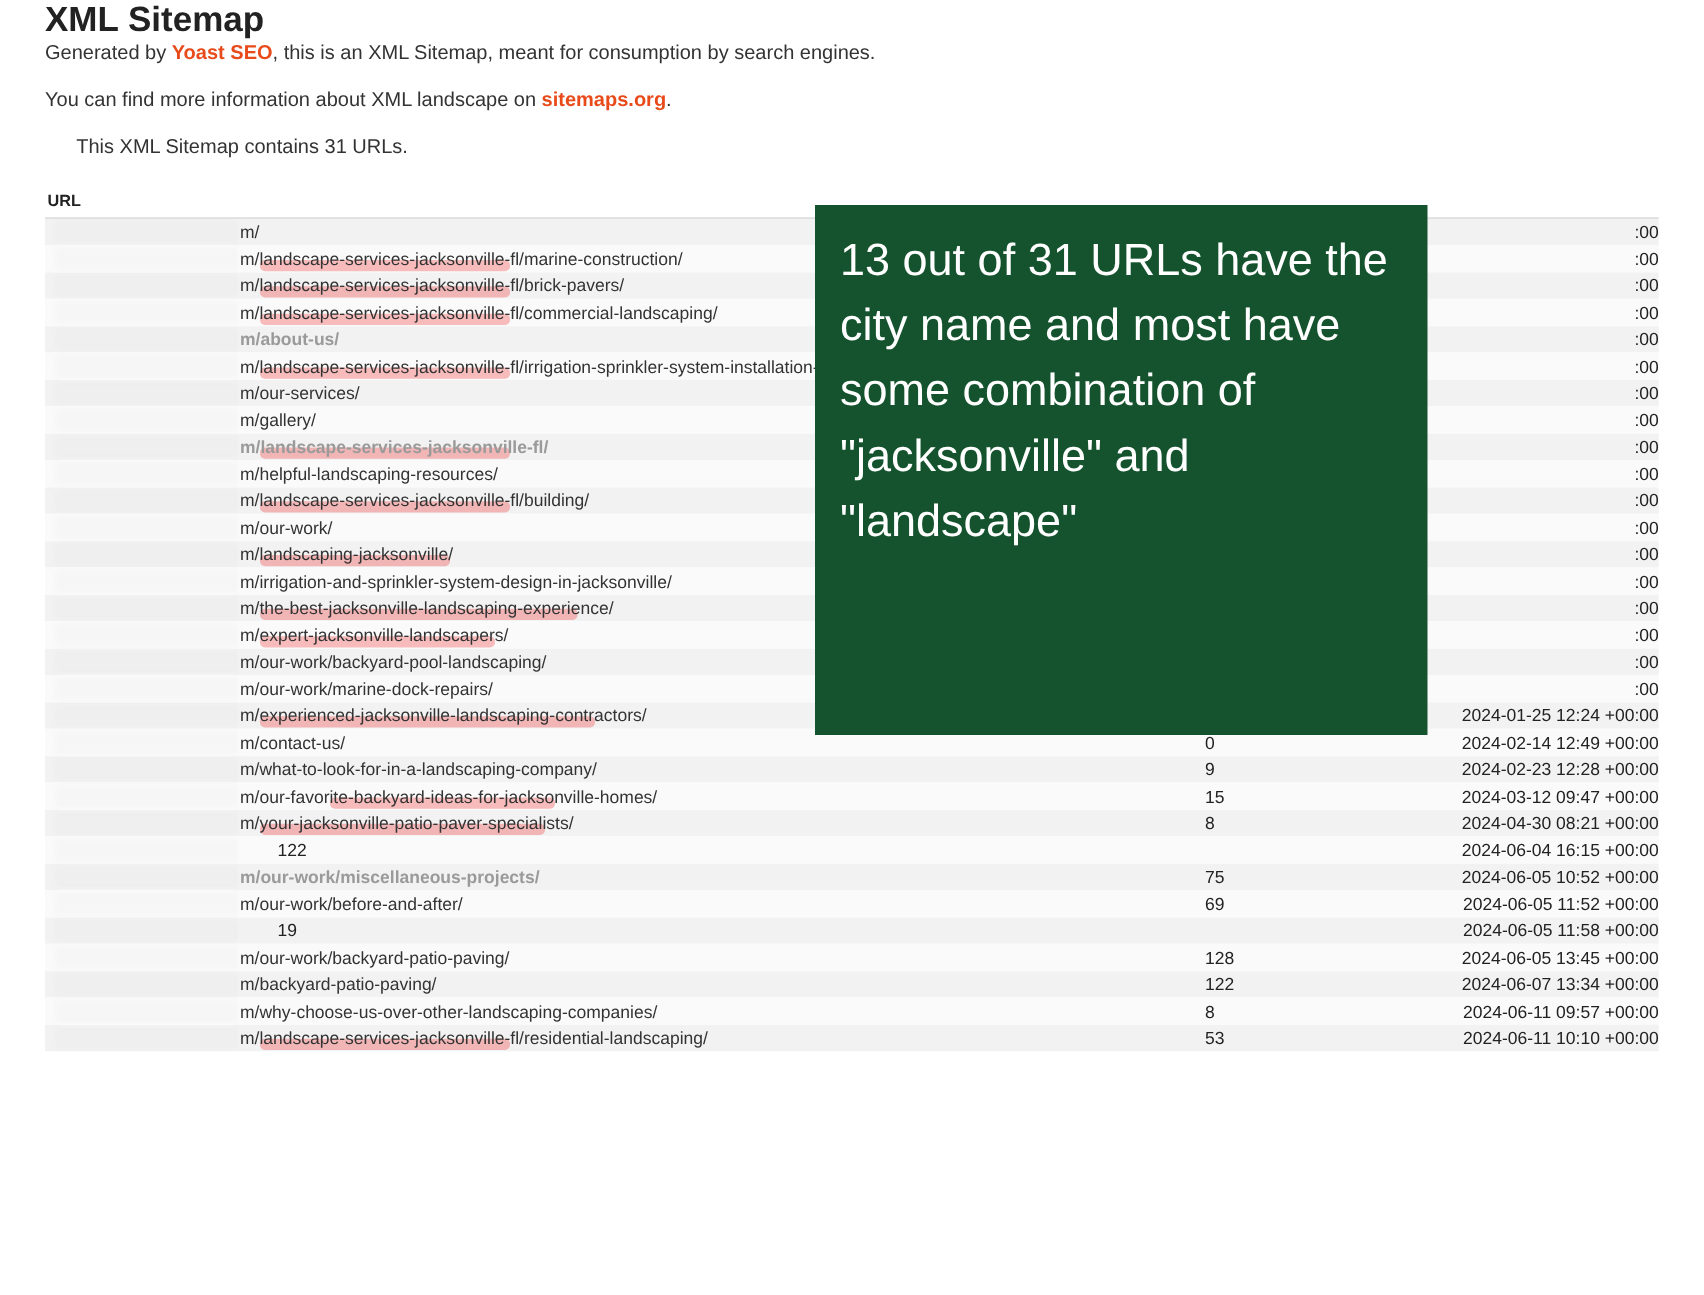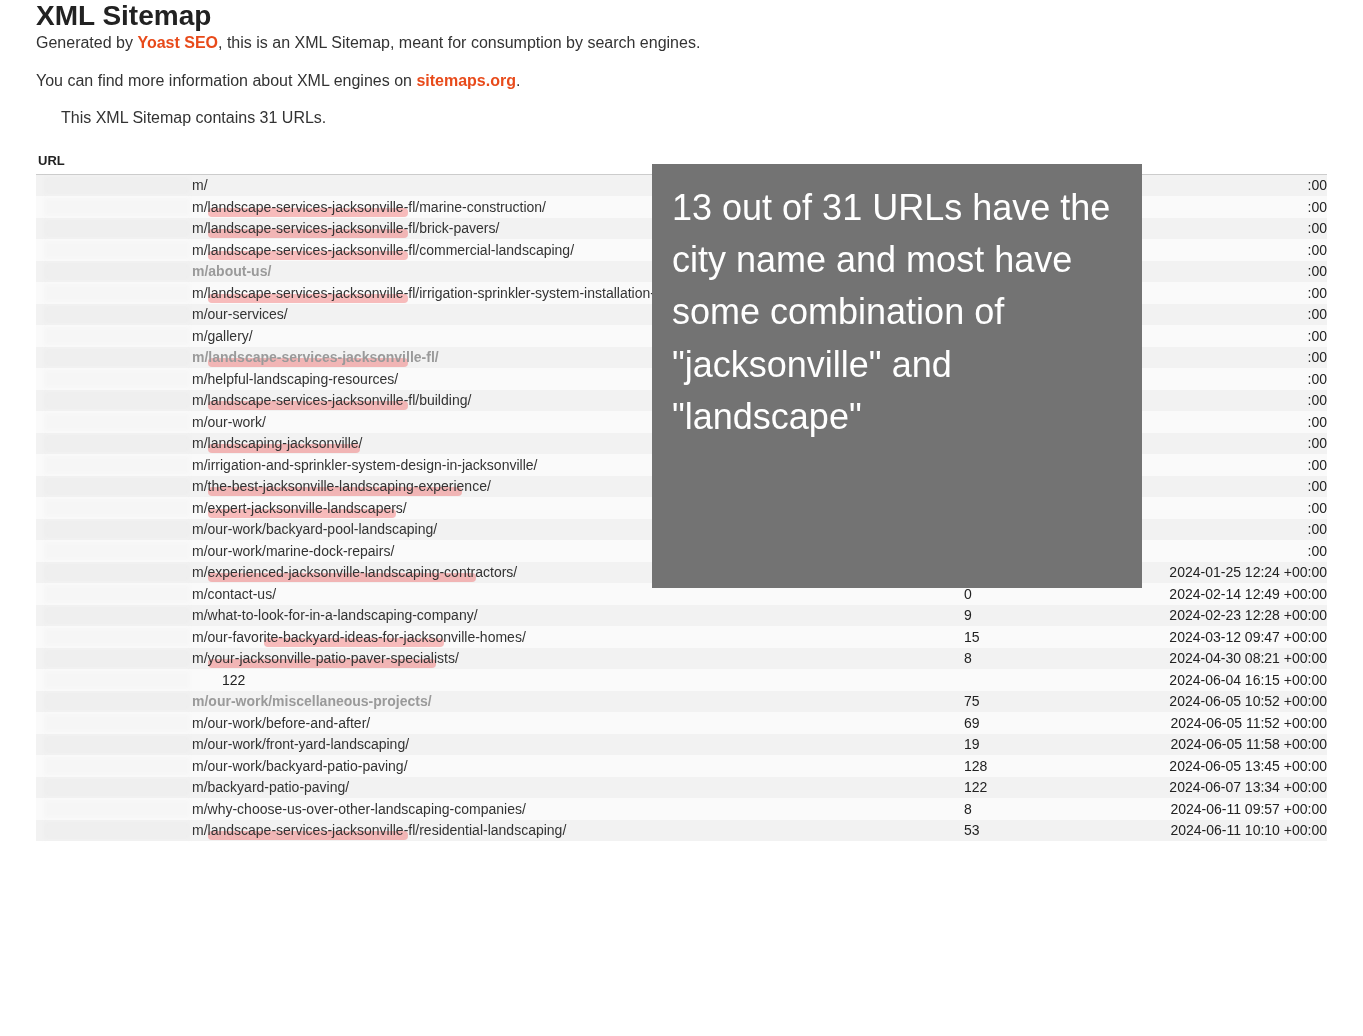--- a/index.html
+++ b/index.html
@@ -98,41 +98,41 @@
     padding-left: 30px;
     color: #222;
     white-space: nowrap;
   }
   .annotation-box {
     position: absolute;
     left: 652px;
     top: 164px;
     width: 490px;
     height: 424px;
-    background: #737373;
+    background: #14532d;
     color: #fff;
     font-size: 36px;
     line-height: 1.45;
     padding: 18px 20px 18px 20px;
     z-index: 50;
     font-weight: 400;
     box-shadow: 0 0 0 rgba(0,0,0,0);
   }
 </style>
 </head>
 <body>
 
 <h1>XML Sitemap</h1>
 
 <p class="intro-line">
   <span>Generated by </span><a href="#" class="linkish">Yoast SEO</a><span>, this is an XML Sitemap, meant for consumption by search engines.</span>
 </p>
 
 <p class="intro-line">
-  <span>You can find more information about XML engines on </span><a href="#" class="linkish">sitemaps.org</a><span>.</span>
+  <span>You can find more information about XML landscape on </span><a href="#" class="linkish">sitemaps.org</a><span>.</span>
 </p>
 
 <p class="count-line">This XML Sitemap contains 31 URLs.</p>
 
 <div class="table-wrap">
   <div class="thead">
     <div class="col-url-h">URL</div>
   </div>
   <div id="rows">
       <div class="row even">
@@ -339,21 +339,20 @@
           <div class="blur"></div>
         </div>
         <div class="cell-url"><span class="url-text">m/our-work/before-and-after/</span></div>
         <div class="cell-count">69</div>
         <div class="cell-date">2024-06-05 11:52 +00:00</div>
       </div>
       <div class="row even">
         <div class="cell-left">
           <div class="blur"></div>
         </div>
-        <div class="cell-url"><span class="url-text">m/our-work/front-yard-landscaping/</span></div>
         <div class="cell-count">19</div>
         <div class="cell-date">2024-06-05 11:58 +00:00</div>
       </div>
       <div class="row odd">
         <div class="cell-left">
           <div class="blur"></div>
         </div>
         <div class="cell-url"><span class="url-text">m/our-work/backyard-patio-paving/</span></div>
         <div class="cell-count">128</div>
         <div class="cell-date">2024-06-05 13:45 +00:00</div>

